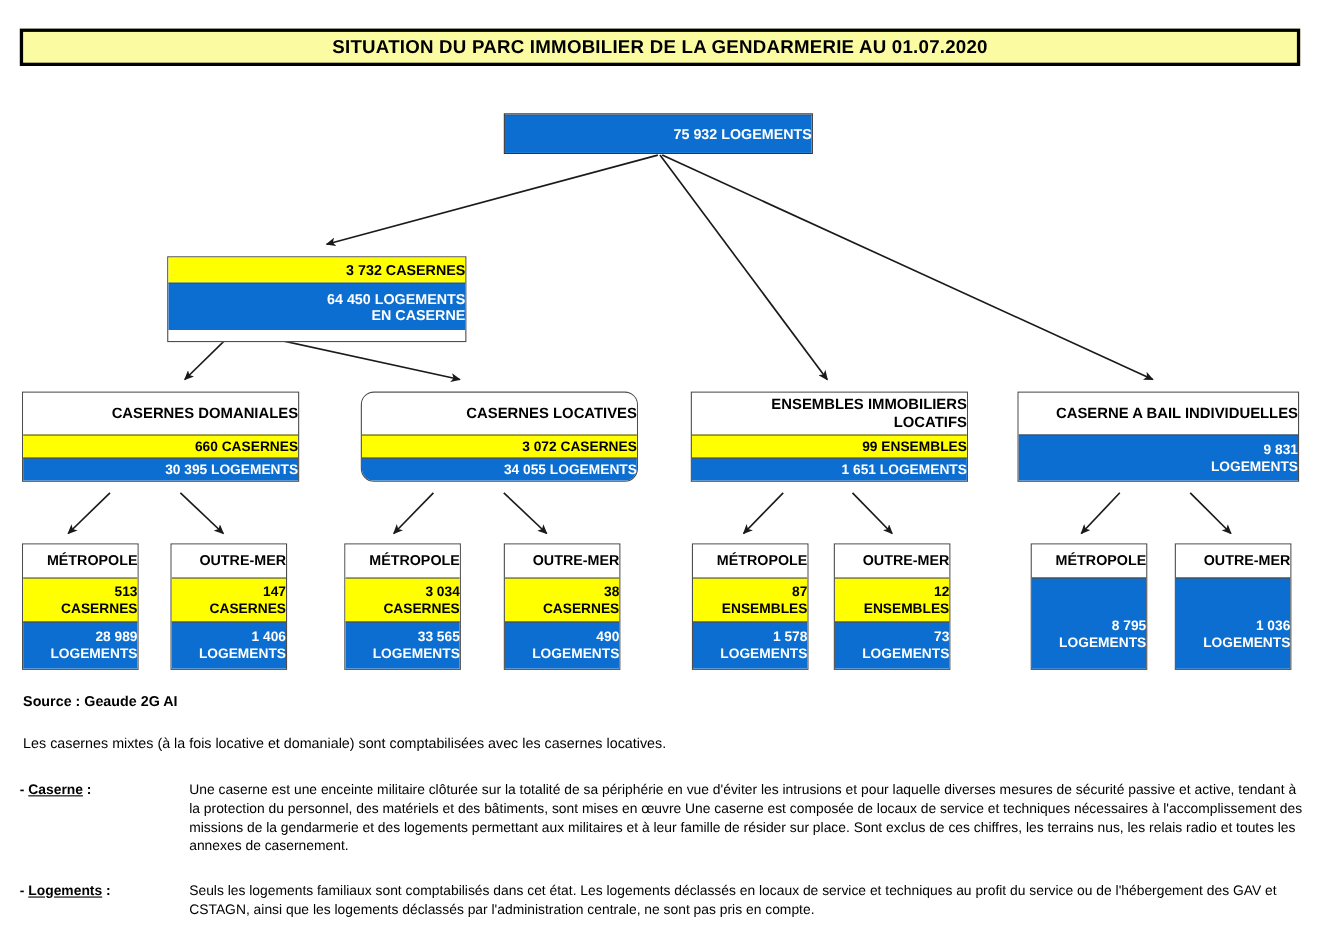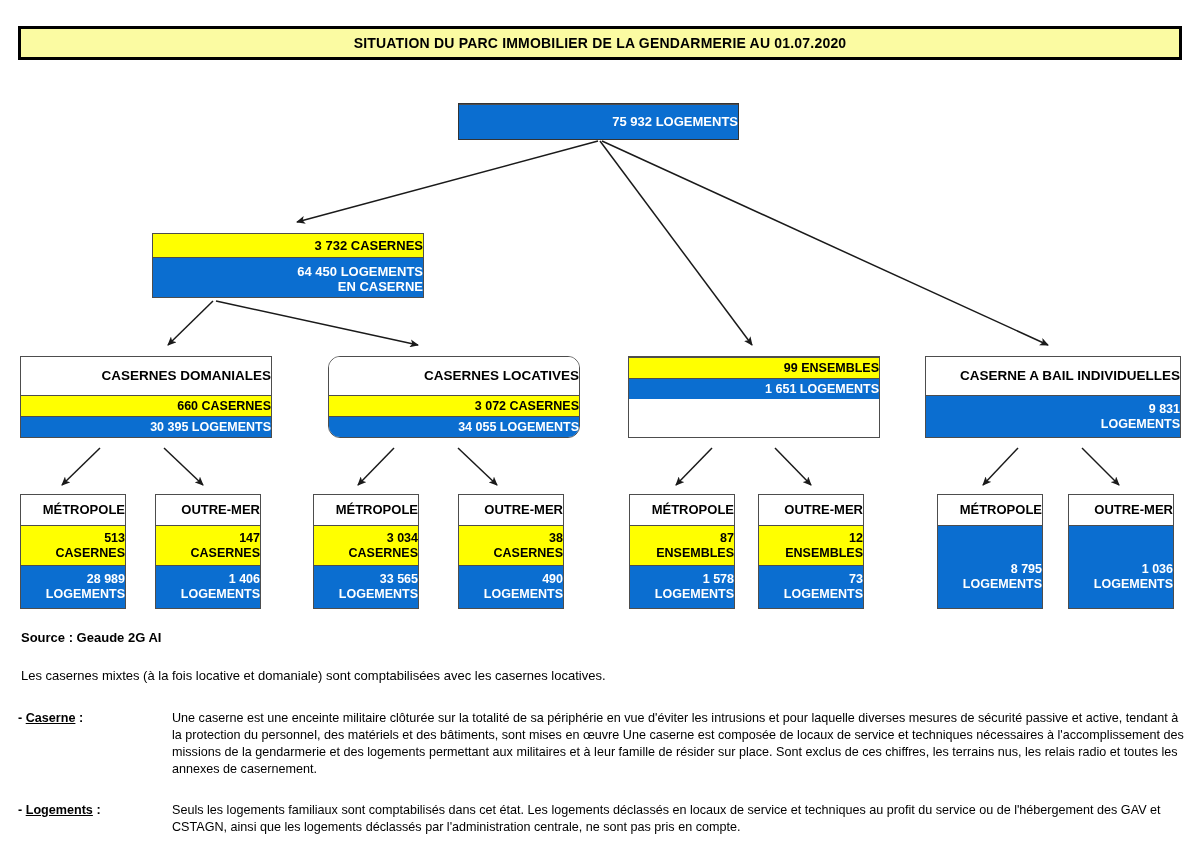--- a/index.html
+++ b/index.html
@@ -24,21 +24,21 @@
     width: 1164px;
     height: 34px;
     background: #fbfba2;
     border: 3px solid #000000;
     box-sizing: border-box;
     display: flex;
     align-items: center;
     justify-content: center;
   }
   #title-banner .title-text {
-    font-size: 14px;
+    font-size: 17px;
     font-weight: bold;
     letter-spacing: 0.2px;
     color: #000000;
     white-space: nowrap;
   }
 
   
   #connectors {
     position: absolute;
     left: 0;
@@ -93,21 +93,21 @@
     border: 1.5px solid #333333;
     background: #0b6ed0;
   }
   #node-root .band { height: 100%; font-size: 13px; }
 
   
   #node-casernes {
     left: 152px;
     top: 233px;
     width: 272px;
-    height: 65px;
+    height: 78px;
   }
   #node-casernes .band-yellow {
     height: 23px;
     border-top: none;
     font-size: 13px;
   }
   #node-casernes .band-blue {
     height: 43px;
     font-size: 13px;
   }
@@ -287,20 +287,24 @@
   </div>
   <div class="band band-yellow">
     <span class="line">3 072  CASERNES</span>
   </div>
   <div class="band band-blue">
     <span class="line">34 055  LOGEMENTS</span>
   </div>
 </div>
 
 <div class="node cat" id="node-ens">
+  <div class="band band-white">
+    <span class="line">ENSEMBLES IMMOBILIERS</span>
+    <span class="line">LOCATIFS</span>
+  </div>
   <div class="band band-yellow">
     <span class="line">99  ENSEMBLES</span>
   </div>
   <div class="band band-blue">
     <span class="line">1 651  LOGEMENTS</span>
   </div>
 </div>
 
 <div class="node cat tall-blue" id="node-bail">
   <div class="band band-white">

